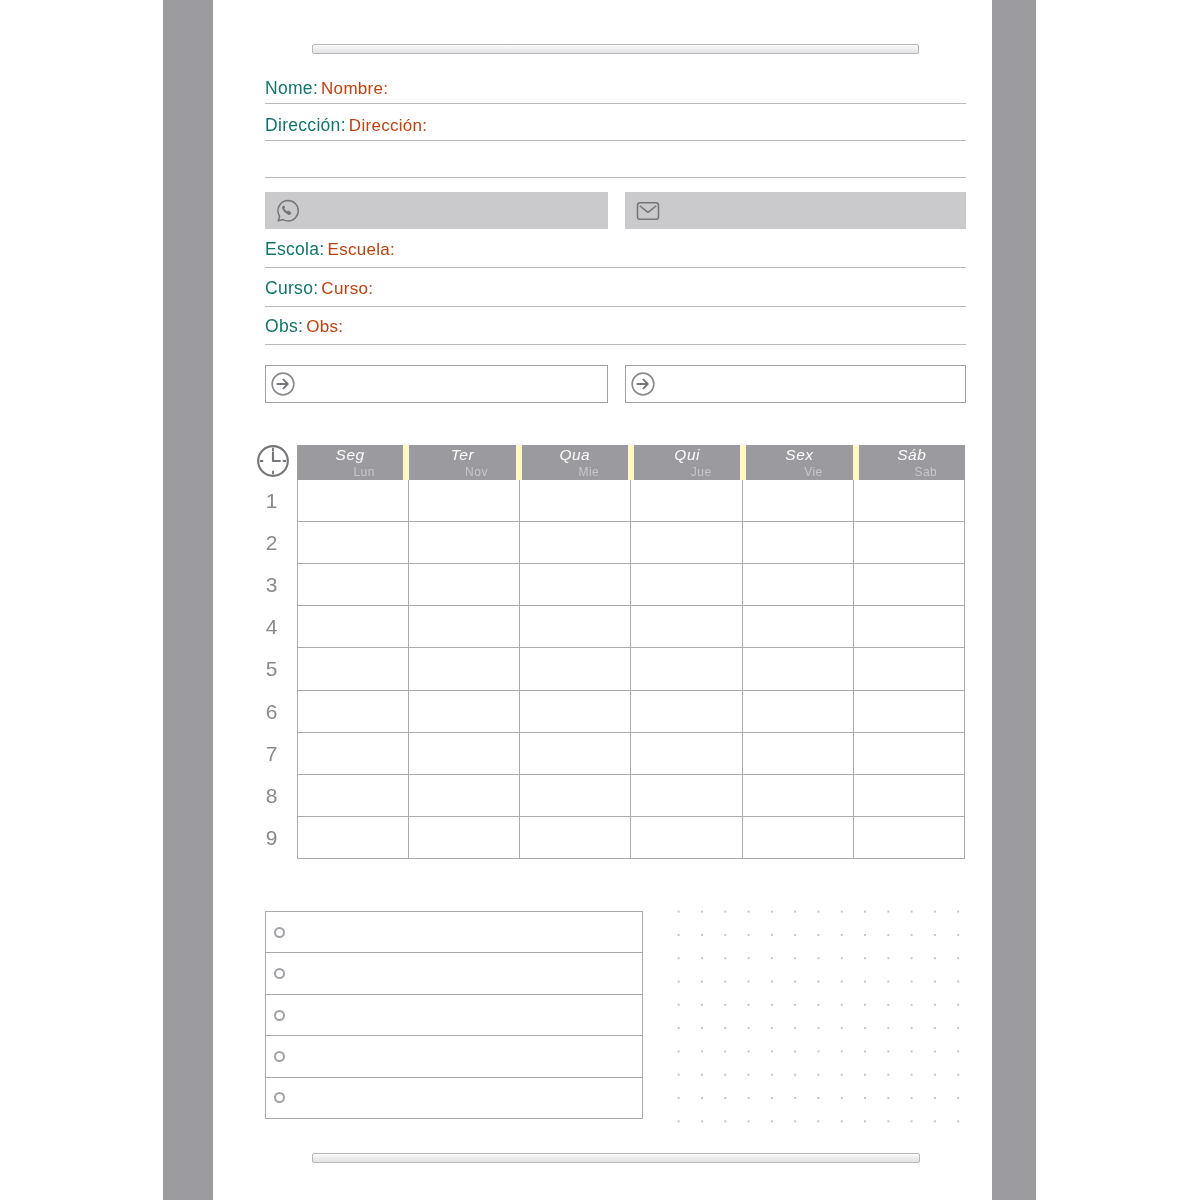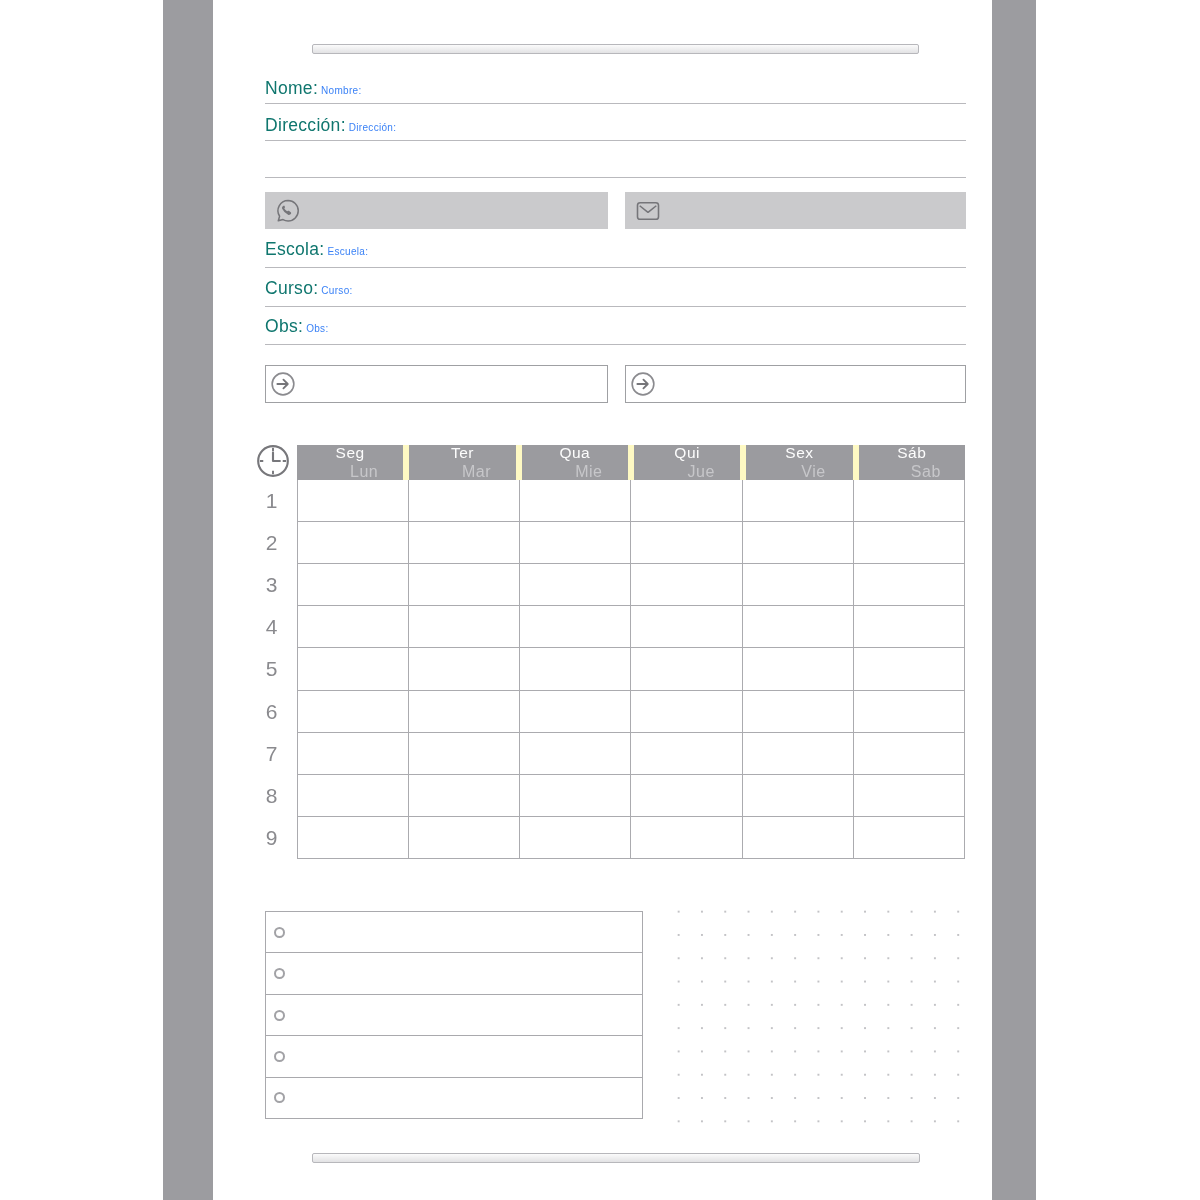--- a/index.html
+++ b/index.html
@@ -18,21 +18,21 @@
   .bind-bar {
     position:absolute; height:8px; border:1px solid #b7b7bb; border-radius:2px;
     background:linear-gradient(#fbfbfb,#e2e2e4);
   }
   .bind-bar.top    { left:312px; top:44px;   width:605px; }
   .bind-bar.bottom { left:312px; top:1153px; width:606px; }
 
   
   .field-label { position:absolute; left:265px; line-height:1; white-space:nowrap; }
   .lbl-pt { color:#0f766e; font-size:17.5px; letter-spacing:.3px; }
-  .lbl-es { color:#3b82f6; font-size:10px; letter-spacing:.3px; margin-left:3px; }
+  .lbl-es { color:#c2410c; font-size:17px; letter-spacing:.3px; margin-left:3px; }
   .rule { position:absolute; left:265px; width:701px; height:0; border-top:1px solid #b9b9bd; }
 
   
   .contact-bar {
     position:absolute; top:192px; height:37px; background:#cacacc;
     display:flex; align-items:center; padding-left:9px; box-sizing:border-box;
   }
   .contact-bar.phone { left:265px; width:343px; }
   .contact-bar.email { left:625px; width:341px; }
   .icon { display:inline-flex; }
@@ -46,22 +46,22 @@
   .shortcut-box.b2 { left:625px; width:341px; }
 
   
   .clock-wrap { position:absolute; left:255px; top:443px; }
   .tt-header {
     position:absolute; left:297px; top:445px; width:668px; height:35px;
     background:#9b9b9f; display:flex;
   }
   .th-col { flex:1; display:flex; flex-direction:column; align-items:center; justify-content:center; border-left:6px solid #fef9c3; }
   .th-col:first-child { border-left:none; }
-  .th-main { color:#fdfdfd; font-size:15.5px; letter-spacing:.5px; line-height:1; }
-  .th-sub  { color:#c7c7ca; font-size:16px; letter-spacing:.5px; line-height:1; margin-top:3px;margin-left:28px; }
+  .th-main { color:#fdfdfd; font-size:15.5px; letter-spacing:.5px; line-height:1;font-style:italic; }
+  .th-sub  { color:#c7c7ca; font-size:12px; letter-spacing:.5px; line-height:1; margin-top:3px;margin-left:28px; }
 
   .tt-grid {
     position:absolute; left:297px; top:480px; width:668px; height:379px;
     display:grid; grid-template-columns:repeat(6,1fr); grid-template-rows:repeat(9,1fr);
     border-left:1px solid #ababaf; box-sizing:border-box; background:#fff;
   }
   .cell { border-right:1px solid #ababaf; border-bottom:1px solid #ababaf; }
 
   .pnum-col {
     position:absolute; left:246px; top:480px; width:51px; height:379px;
@@ -167,21 +167,21 @@
     </svg>
   </div>
 
   <div class="tt-header">
       <div class="th-col">
         <div class="th-main">Seg</div>
         <div class="th-sub">Lun</div>
       </div>
       <div class="th-col">
         <div class="th-main">Ter</div>
-        <div class="th-sub">Mar</div>
+        <div class="th-sub">Nov</div>
       </div>
       <div class="th-col">
         <div class="th-main">Qua</div>
         <div class="th-sub">Mie</div>
       </div>
       <div class="th-col">
         <div class="th-main">Qui</div>
         <div class="th-sub">Jue</div>
       </div>
       <div class="th-col">

